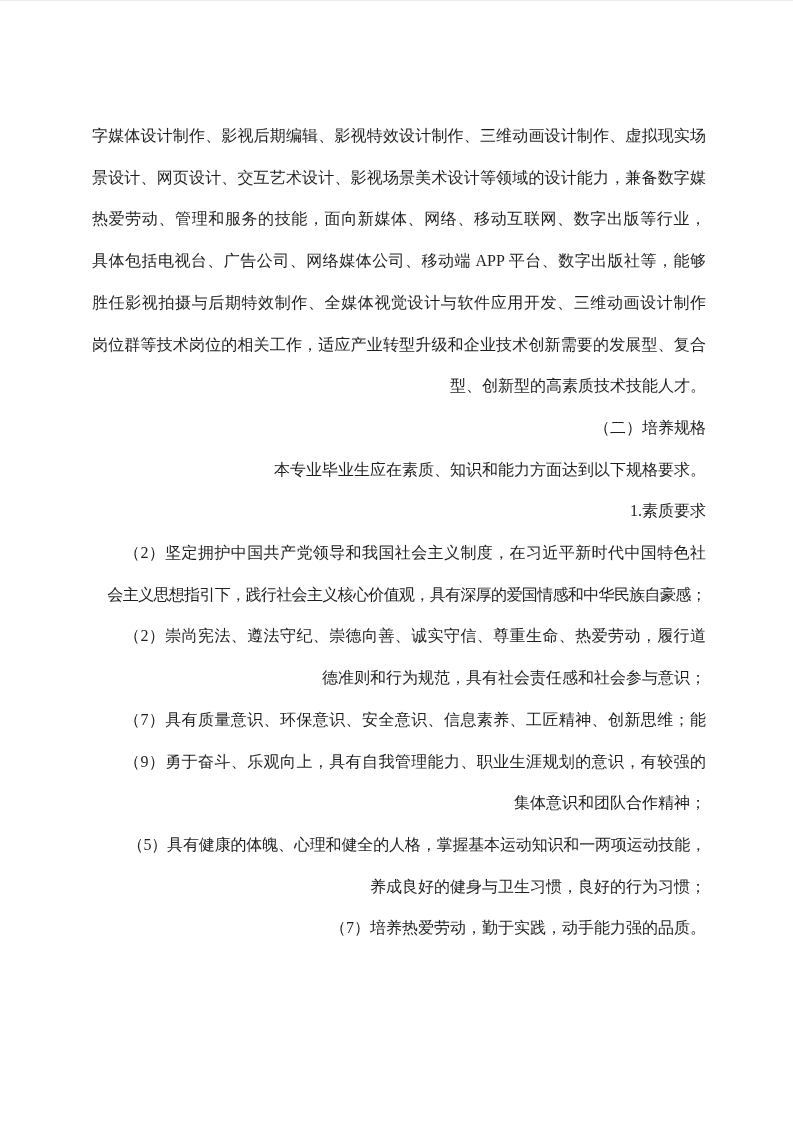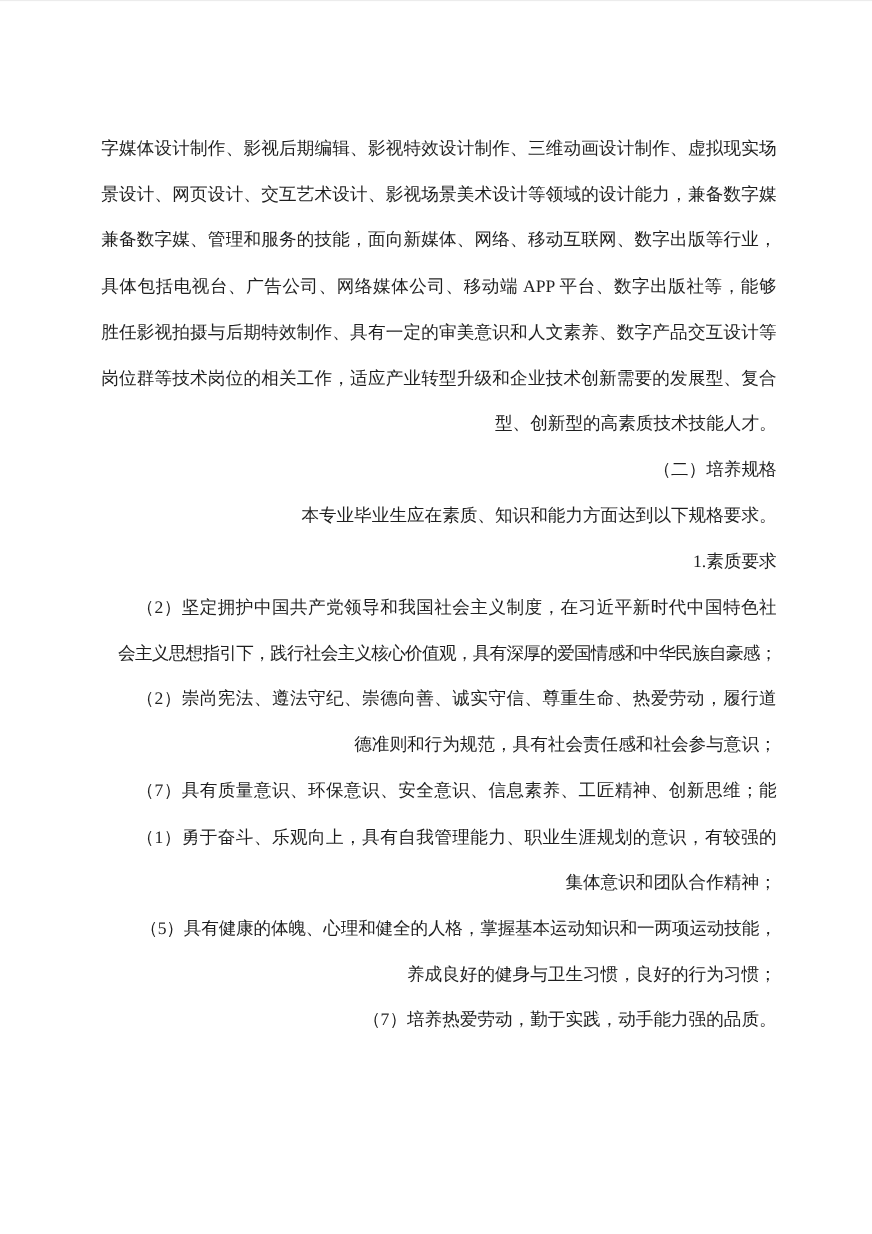--- a/index.html
+++ b/index.html
@@ -46,23 +46,23 @@
   .text-line.squeeze-slight { letter-spacing: -0.15px; }
 </style>
 </head>
 <body>
 
 <div class="page">
   <div class="doc-body">
       <div class="paragraph">
         <div class="text-line fill">字媒体设计制作、影视后期编辑、影视特效设计制作、三维动画设计制作、虚拟现实场</div>
         <div class="text-line fill">景设计、网页设计、交互艺术设计、影视场景美术设计等领域的设计能力，兼备数字媒</div>
-        <div class="text-line fill">兼备数字媒、管理和服务的技能，面向新媒体、网络、移动互联网、数字出版等行业，</div>
+        <div class="text-line fill">热爱劳动、管理和服务的技能，面向新媒体、网络、移动互联网、数字出版等行业，</div>
         <div class="text-line fill">具体包括电视台、广告公司、网络媒体公司、移动端 APP 平台、数字出版社等，能够</div>
-        <div class="text-line fill">胜任影视拍摄与后期特效制作、具有一定的审美意识和人文素养、数字产品交互设计等</div>
+        <div class="text-line fill">胜任影视拍摄与后期特效制作、全媒体视觉设计与软件应用开发、三维动画设计制作</div>
         <div class="text-line fill">岗位群等技术岗位的相关工作，适应产业转型升级和企业技术创新需要的发展型、复合</div>
         <div class="text-line">型、创新型的高素质技术技能人才。</div>
       </div>
       <div class="paragraph">
         <div class="text-line indent">（二）培养规格</div>
       </div>
       <div class="paragraph">
         <div class="text-line indent">本专业毕业生应在素质、知识和能力方面达到以下规格要求。</div>
       </div>
       <div class="paragraph">
@@ -73,21 +73,21 @@
         <div class="text-line squeeze-strong">会主义思想指引下，践行社会主义核心价值观，具有深厚的爱国情感和中华民族自豪感；</div>
       </div>
       <div class="paragraph">
         <div class="text-line fill indent">（2）崇尚宪法、遵法守纪、崇德向善、诚实守信、尊重生命、热爱劳动，履行道</div>
         <div class="text-line">德准则和行为规范，具有社会责任感和社会参与意识；</div>
       </div>
       <div class="paragraph">
         <div class="text-line fill indent">（7）具有质量意识、环保意识、安全意识、信息素养、工匠精神、创新思维；能</div>
       </div>
       <div class="paragraph">
-        <div class="text-line fill indent">（1）勇于奋斗、乐观向上，具有自我管理能力、职业生涯规划的意识，有较强的</div>
+        <div class="text-line fill indent">（9）勇于奋斗、乐观向上，具有自我管理能力、职业生涯规划的意识，有较强的</div>
         <div class="text-line">集体意识和团队合作精神；</div>
       </div>
       <div class="paragraph">
         <div class="text-line indent squeeze-slight">（5）具有健康的体魄、心理和健全的人格，掌握基本运动知识和一两项运动技能，</div>
         <div class="text-line">养成良好的健身与卫生习惯，良好的行为习惯；</div>
       </div>
       <div class="paragraph">
         <div class="text-line indent">（7）培养热爱劳动，勤于实践，动手能力强的品质。</div>
       </div>
     </div>

